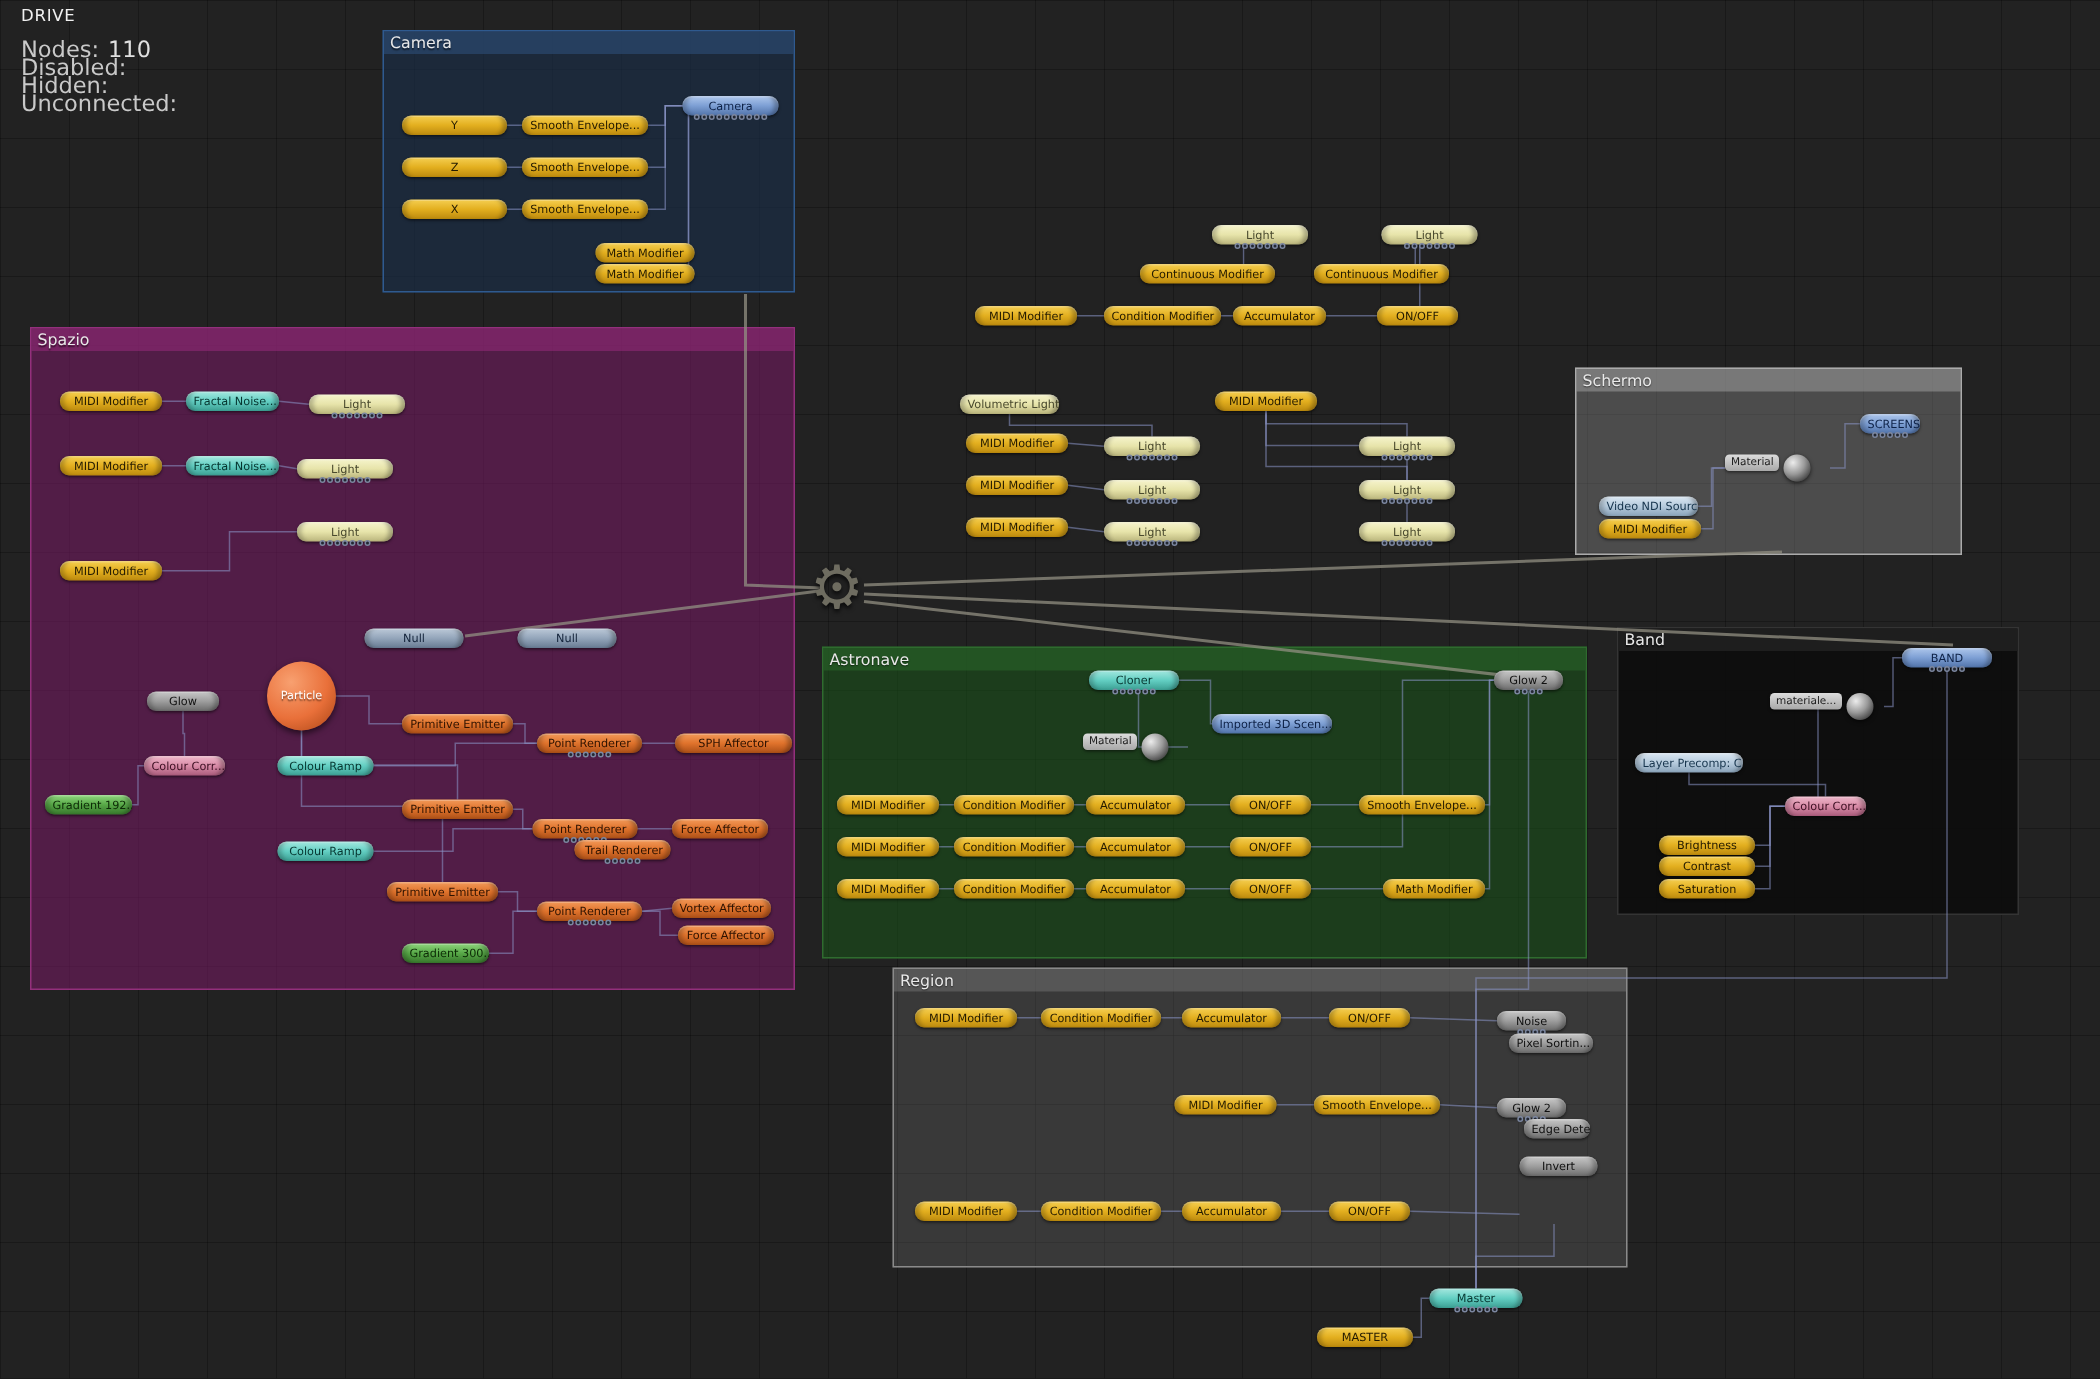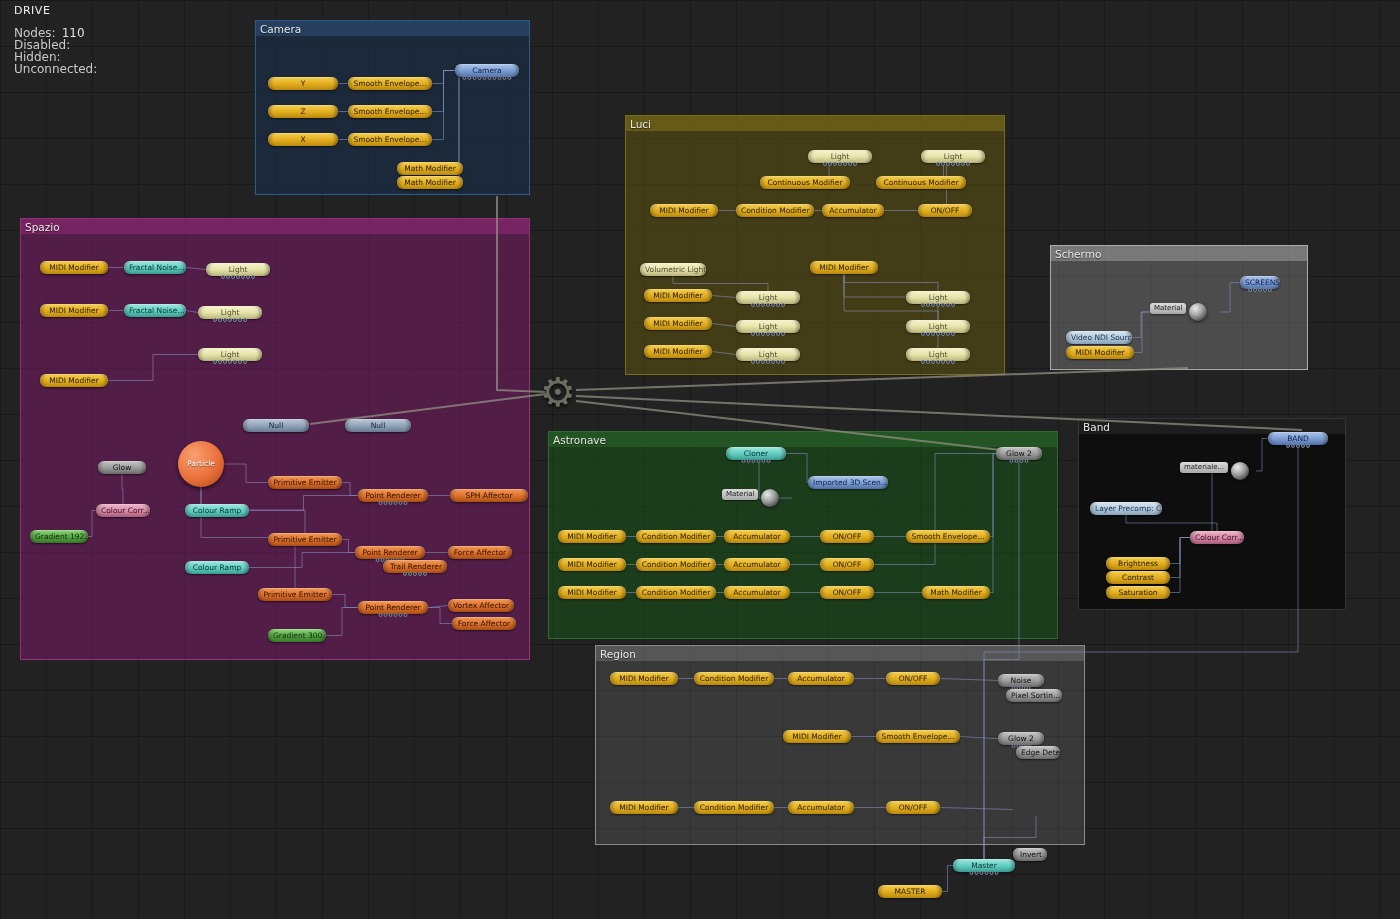--- a/index.html
+++ b/index.html
@@ -7,21 +7,21 @@
     position:relative;width:1400px;height:919px;overflow:hidden;
     background-color:#222222;
     background-image:
       linear-gradient(rgba(0,0,0,0.28) 1px, transparent 1px),
       linear-gradient(90deg, rgba(0,0,0,0.28) 1px, transparent 1px);
     background-size:46px 46px;
     font-family:"DejaVu Sans", sans-serif;
   }
   #hud{position:absolute;left:14px;top:4px;z-index:5;color:#e8e8e8;}
   #hud-title{font-size:11px;letter-spacing:0.5px;color:#f0f0f0;}
-  #hud-stats{margin-top:10px;font-size:12px;color:#c9c9c9;line-height:12px;}
+  #hud-stats{margin-top:10px;font-size:15px;color:#c9c9c9;line-height:12px;}
   #hud-stats .row span.v{margin-left:6px;color:#e0e0e0;}
   #groups,#nodes{position:absolute;inset:0;}
   #groups{z-index:0;}
   #edges{position:absolute;inset:0;z-index:1;pointer-events:none;}
   #nodes{z-index:2;pointer-events:none;}
   .group{position:absolute;border:1px solid #555;box-sizing:border-box;}
   .group .ghead{height:15px;display:flex;align-items:center;padding-left:4px;
     font-size:10.5px;color:#e9e9e9;text-shadow:0 1px 1px rgba(0,0,0,.6);}
   .node{position:absolute;height:13px;border-radius:6px;font-size:7.5px;line-height:13px;
     text-align:center;box-shadow:0 1px 2px rgba(0,0,0,.55),
@@ -54,25 +54,20 @@
         <div class="row"><span>Nodes:</span><span class="v">110</span></div>
         <div class="row"><span>Disabled:</span><span class="v"></span></div>
         <div class="row"><span>Hidden:</span><span class="v"></span></div>
         <div class="row"><span>Unconnected:</span><span class="v"></span></div>
       </div>
   </div>
   <div id="groups">
       <div class="group" style="left: 255px; top: 20px; width: 275px; height: 175px; background: rgba(25, 47, 75, 0.6); border-color: rgb(47, 90, 143);">
         <div class="ghead" style="background: rgba(45, 75, 115, 0.65);">
           <span>Camera</span>
-        </div>
-      </div>
-      <div class="group" style="left: 625px; top: 115px; width: 380px; height: 260px; background: rgba(95, 84, 14, 0.55); border-color: rgb(122, 108, 22);">
-        <div class="ghead" style="background: rgba(125, 110, 22, 0.6);">
-          <span>Luci</span>
         </div>
       </div>
       <div class="group" style="left: 20px; top: 218px; width: 510px; height: 442px; background: rgba(112, 26, 93, 0.62); border-color: rgb(147, 48, 124);">
         <div class="ghead" style="background: rgba(142, 40, 117, 0.62);">
           <span>Spazio</span>
         </div>
       </div>
       <div class="group" style="left: 1050px; top: 245px; width: 258px; height: 125px; background: rgba(155, 155, 155, 0.35); border-color: rgb(171, 171, 171);">
         <div class="ghead" style="background: rgba(175, 175, 175, 0.45);">
           <span>Schermo</span>
@@ -658,21 +653,21 @@
       </div>
       <div class="node t-yellow" style="left: 694px; top: 801px; width: 80px;">
         <span class="lbl">Condition Modifier</span>
       </div>
       <div class="node t-yellow" style="left: 788px; top: 801px; width: 66px;">
         <span class="lbl">Accumulator</span>
       </div>
       <div class="node t-yellow" style="left: 886px; top: 801px; width: 54px;">
         <span class="lbl">ON/OFF</span>
       </div>
-      <div class="node t-gray" style="left: 1013px; top: 848px; width: 34px; text-align: right;">
+      <div class="node t-gray" style="left: 1013px; top: 771px; width: 52px;">
         <span class="lbl">Invert</span>
       </div>
       <div class="node t-teal" style="left: 953px; top: 859px; width: 62px;">
         <span class="lbl">Master</span>
         <div class="ports">
           <i></i>
           <i></i>
           <i></i>
           <i></i>
           <i></i>

